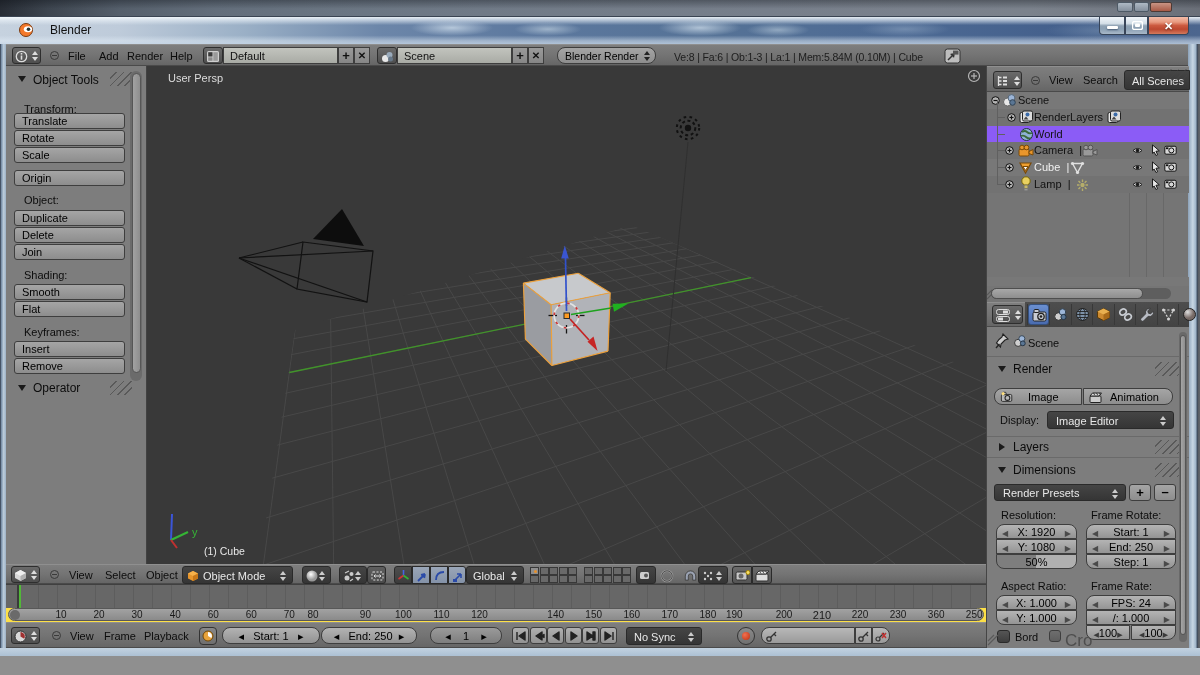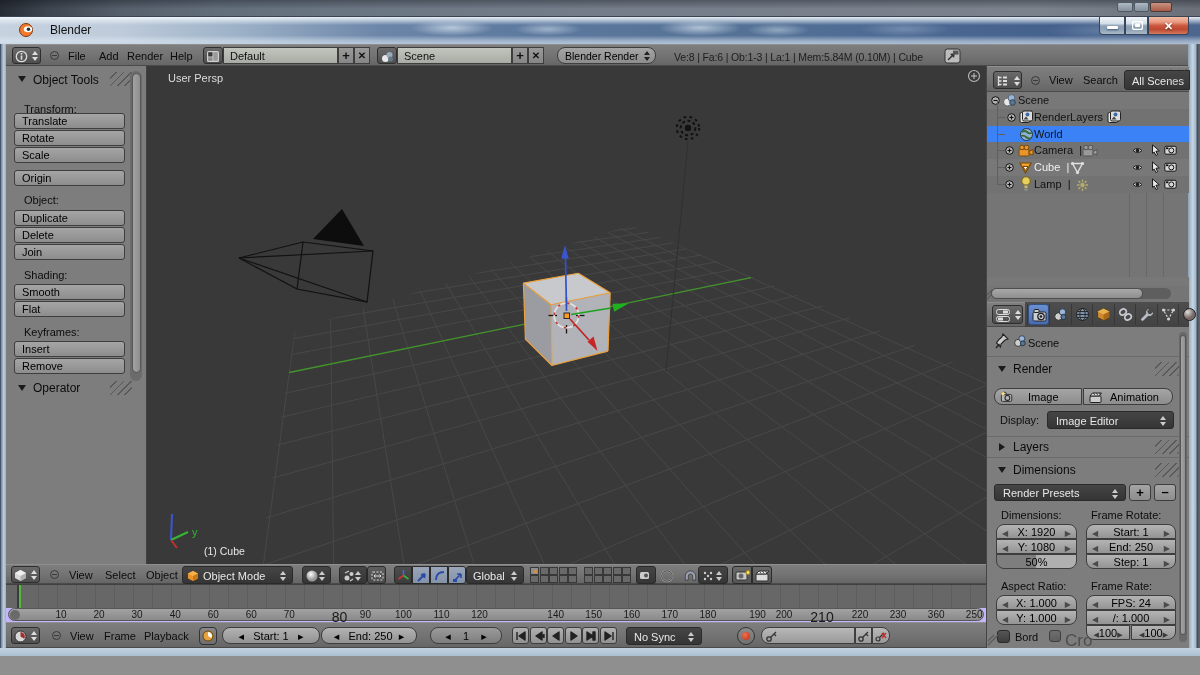--- a/index.html
+++ b/index.html
@@ -42,21 +42,21 @@
 
 #toolshelf{left:0;top:22px;width:141px;height:498px;background:#7d7d7d;border-right:1px solid #424242;}
 .shelf-btn{left:8px;width:111px;height:16px;padding-left:7px;line-height:15px;}
 .shelf-lbl{position:absolute;left:18px;font-size:11px;color:#0c0c0c;}
 
 #viewport{left:141px;top:22px;width:839px;height:498px;background:#393939;}
 
 #v3dheader{left:0;top:520px;width:980px;height:20px;}
 
 #tticks{left:0;top:540px;width:980px;height:24px;background:#676767;border-top:1px solid #404040;}
-#tnums{left:0;top:564px;width:980px;height:14px;background:#c4b5fd;}
+#tnums{left:0;top:564px;width:980px;height:14px;background:#fde047;}
 #theader{left:0;top:578px;width:980px;height:26px;}
 
 #rightcol{left:980px;top:22px;width:202px;height:582px;background:#757575;border-left:1px solid #454545;}
 #outl-hdr{left:0;top:0;width:202px;height:26px;}
 #outl-tree{left:0;top:26px;width:202px;height:194px;}
 #outl-scroll{left:0;top:220px;width:202px;height:16px;background:#757575;}
 #props{left:0;top:236px;width:202px;height:346px;background:#7d7d7d;}
 .treerow{position:absolute;left:0;width:202px;height:17px;font-size:11px;color:#111;}
 .icon16{position:absolute;}
 </style></head>
@@ -483,34 +483,34 @@
     <div id="tnums" class="abs">
       <div class="abs" style="left:2px;top:0px;width:976px;height:13px;background:linear-gradient(#a2a2a2,#8a8a8a);border:1px solid #585858;border-radius:7px"></div>
       <div class="abs" style="left:4px;top:2px;width:10px;height:10px;background:#6a6a6a;border-radius:50%"></div>
       <div class="abs" style="left:35.0px;top:1px;width:40px;text-align:center;font-size:10px;color:#1a1a1a">10</div>
           <div class="abs" style="left:73.1px;top:1px;width:40px;text-align:center;font-size:10px;color:#1a1a1a">20</div>
           <div class="abs" style="left:111.1px;top:1px;width:40px;text-align:center;font-size:10px;color:#1a1a1a">30</div>
           <div class="abs" style="left:149.2px;top:1px;width:40px;text-align:center;font-size:10px;color:#1a1a1a">40</div>
           <div class="abs" style="left:187.2px;top:1px;width:40px;text-align:center;font-size:10px;color:#1a1a1a">60</div>
           <div class="abs" style="left:225.2px;top:1px;width:40px;text-align:center;font-size:10px;color:#1a1a1a">60</div>
           <div class="abs" style="left:263.3px;top:1px;width:40px;text-align:center;font-size:10px;color:#1a1a1a">70</div>
-          <div class="abs" style="left:301.4px;top:1px;width:40px;text-align:right;font-size:14px;color:#1a1a1a">80</div>
+          <div class="abs" style="left:301.4px;top:1px;width:40px;text-align:left;font-size:10px;color:#1a1a1a">80</div>
           <div class="abs" style="left:339.4px;top:1px;width:40px;text-align:center;font-size:10px;color:#1a1a1a">90</div>
           <div class="abs" style="left:377.4px;top:1px;width:40px;text-align:center;font-size:10px;color:#1a1a1a">100</div>
           <div class="abs" style="left:415.5px;top:1px;width:40px;text-align:center;font-size:10px;color:#1a1a1a">110</div>
           <div class="abs" style="left:453.6px;top:1px;width:40px;text-align:center;font-size:10px;color:#1a1a1a">120</div>
           <div class="abs" style="left:491.6px;top:13px;width:40px;text-align:right;font-size:14px;color:#1a1a1a">130</div>
           <div class="abs" style="left:529.7px;top:1px;width:40px;text-align:center;font-size:10px;color:#1a1a1a">140</div>
           <div class="abs" style="left:567.7px;top:1px;width:40px;text-align:center;font-size:10px;color:#1a1a1a">150</div>
           <div class="abs" style="left:605.8px;top:1px;width:40px;text-align:center;font-size:10px;color:#1a1a1a">160</div>
           <div class="abs" style="left:643.8px;top:1px;width:40px;text-align:center;font-size:10px;color:#1a1a1a">170</div>
           <div class="abs" style="left:681.9px;top:1px;width:40px;text-align:center;font-size:10px;color:#1a1a1a">180</div>
-          <div class="abs" style="left:719.9px;top:1px;width:40px;text-align:right;font-size:10px;color:#1a1a1a">190</div>
+          <div class="abs" style="left:719.9px;top:1px;width:40px;text-align:left;font-size:10px;color:#1a1a1a">190</div>
           <div class="abs" style="left:758.0px;top:1px;width:40px;text-align:center;font-size:10px;color:#1a1a1a">200</div>
-          <div class="abs" style="left:796.0px;top:1px;width:40px;text-align:center;font-size:14px;color:#1a1a1a">210</div>
+          <div class="abs" style="left:796.0px;top:1px;width:40px;text-align:center;font-size:11px;color:#1a1a1a">210</div>
           <div class="abs" style="left:834.1px;top:1px;width:40px;text-align:center;font-size:10px;color:#1a1a1a">220</div>
           <div class="abs" style="left:872.1px;top:1px;width:40px;text-align:center;font-size:10px;color:#1a1a1a">230</div>
           <div class="abs" style="left:910.2px;top:1px;width:40px;text-align:center;font-size:10px;color:#1a1a1a">360</div>
           <div class="abs" style="left:948.2px;top:1px;width:40px;text-align:center;font-size:10px;color:#1a1a1a">250</div>
     </div>
     <div id="theader" class="abs hdr">
       <div class="edbtn" style="left:5px;top:4px;width:29px;height:17px">
         <svg style="position:absolute;left:2px;top:2px" width="13" height="13" viewBox="0 0 13 13">
               <circle cx="6.5" cy="6.5" r="5.5" fill="#d8d8d8"></circle>
               <path d="M6.5 6.5 L6.5 2 A4.5 4.5 0 0 1 10.2 8.8 Z" fill="#a03030"></path>
@@ -661,21 +661,21 @@
               <span style="position:absolute;left:47px;top:2px">RenderLayers&nbsp;&nbsp;|</span>
               <div class="icon16" style="left:120px;top:0">
                 <svg class="icon16" style="left:0;top:1px" width="15" height="14" viewBox="0 0 15 14">
                   <rect x="1" y="2.5" width="10" height="10" rx="1.5" fill="#e8e8e8" stroke="#222"></rect>
                   <rect x="3.5" y="1" width="10" height="10" rx="1.5" fill="#dcdcdc" stroke="#222"></rect>
                   <circle cx="8.5" cy="4.5" r="2" fill="#3a6aa8"></circle>
                   <path d="M4.5 9.5 L7 6.5 L9.5 9.5 Z" fill="#444"></path>
                 </svg>
               </div>
             </div>
-            <div class="treerow" style="top:34px;background:#3b82f6">
+            <div class="treerow" style="top:34px;background:#8b5cf6">
               <div class="icon16" style="left:32px;top:0">
                 <svg class="icon16" style="left:0;top:1px" width="15" height="15" viewBox="0 0 15 15">
                   <circle cx="7.5" cy="7.5" r="6" fill="#8fb2d4" stroke="#234"></circle>
                   <path d="M3 5 Q6 3 8 5 T13 6 M2 9 Q5 8 7 10 T12 11" stroke="#3a6a3a" stroke-width="1.8" fill="none"></path>
                 </svg>
               </div>
               <span style="position:absolute;left:47px;top:2px">World</span>
             </div>
             <div class="treerow" style="top:50px;background:#727272">
               <svg class="icon16" style="left:18px;top:4px" width="9" height="9" viewBox="0 0 9 9">
@@ -935,21 +935,21 @@
       <div class="abs" style="left:0;top:155px;width:202px;height:1px;background:#6a6a6a"></div>
       <div class="tri-d" style="left:11px;top:165px"></div>
       <div class="abs" style="left:26px;top:161px;font-size:12px;color:#0c0c0c">Dimensions</div>
       <div class="hatch" style="left:168px;top:161px;width:26px"></div>
       <div class="ddark" style="left:7px;top:182px;width:132px;height:17px">
               <span style="position:absolute;left:8px;top:2px">Render Presets</span>
               <div class="updn" style="right:6px;top:4px;color:#ccc"></div>
             </div>
       <div class="btn" style="left:142px;top:182px;width:22px;height:17px;text-align:center;line-height:15px;font-weight:bold;font-size:13px">+</div>
       <div class="btn" style="left:167px;top:182px;width:22px;height:17px;text-align:center;line-height:13px;font-weight:bold;font-size:13px">–</div>
-      <div class="abs" style="left:14px;top:207px;font-size:11px;color:#0c0c0c">Dimensions:</div>
+      <div class="abs" style="left:14px;top:207px;font-size:11px;color:#0c0c0c">Resolution:</div>
       <div class="abs" style="left:104px;top:207px;font-size:11px;color:#0c0c0c">Frame Rotate:</div>
       <div class="abs" style="left:9px;top:222px;width:81px;height:15px;background:linear-gradient(#b4b4b4,#949494);border:1px solid #3e3e3e;border-radius:8px 8px 0 0;font-size:11px;color:#000;text-align:center;line-height:14px"><span style="position:absolute;left:5px;top:2px;color:#4a4a4a;font-size:8px">◀</span><span style="position:absolute;right:5px;top:2px;color:#4a4a4a;font-size:8px">▶</span>X: 1920</div>
       <div class="abs" style="left:99px;top:222px;width:90px;height:15px;background:linear-gradient(#b4b4b4,#949494);border:1px solid #3e3e3e;border-radius:8px 8px 0 0;font-size:11px;color:#000;text-align:center;line-height:14px"><span style="position:absolute;left:5px;top:2px;color:#4a4a4a;font-size:8px">◀</span><span style="position:absolute;right:5px;top:2px;color:#4a4a4a;font-size:8px">▶</span>Start: 1</div>
       <div class="abs" style="left:9px;top:237px;width:81px;height:15px;background:linear-gradient(#b4b4b4,#949494);border:1px solid #3e3e3e;border-radius:0;font-size:11px;color:#000;text-align:center;line-height:14px"><span style="position:absolute;left:5px;top:2px;color:#4a4a4a;font-size:8px">◀</span><span style="position:absolute;right:5px;top:2px;color:#4a4a4a;font-size:8px">▶</span>Y: 1080</div>
       <div class="abs" style="left:99px;top:237px;width:90px;height:15px;background:linear-gradient(#b4b4b4,#949494);border:1px solid #3e3e3e;border-radius:0;font-size:11px;color:#000;text-align:center;line-height:14px"><span style="position:absolute;left:5px;top:2px;color:#4a4a4a;font-size:8px">◀</span><span style="position:absolute;right:5px;top:2px;color:#4a4a4a;font-size:8px">▶</span>End: 250</div>
       <div class="abs" style="left:9px;top:252px;width:81px;height:15px;background:linear-gradient(90deg,#7e7e7e 0 50%,#b0b0b0 50% 100%);border:1px solid #3e3e3e;border-radius:0 0 8px 8px;font-size:11px;color:#000;text-align:center;line-height:14px">50%</div>
       <div class="abs" style="left:99px;top:252px;width:90px;height:15px;background:linear-gradient(#b4b4b4,#949494);border:1px solid #3e3e3e;border-radius:0 0 8px 8px;font-size:11px;color:#000;text-align:center;line-height:14px"><span style="position:absolute;left:5px;top:2px;color:#4a4a4a;font-size:8px">◀</span><span style="position:absolute;right:5px;top:2px;color:#4a4a4a;font-size:8px">▶</span>Step: 1</div>
       <div class="abs" style="left:14px;top:278px;font-size:11px;color:#0c0c0c">Aspect Ratio:</div>
       <div class="abs" style="left:104px;top:278px;font-size:11px;color:#0c0c0c">Frame Rate:</div>
       <div class="abs" style="left:9px;top:293px;width:81px;height:15px;background:linear-gradient(#b4b4b4,#949494);border:1px solid #3e3e3e;border-radius:8px 8px 0 0;font-size:11px;color:#000;text-align:center;line-height:14px"><span style="position:absolute;left:5px;top:2px;color:#4a4a4a;font-size:8px">◀</span><span style="position:absolute;right:5px;top:2px;color:#4a4a4a;font-size:8px">▶</span>X: 1.000</div>

